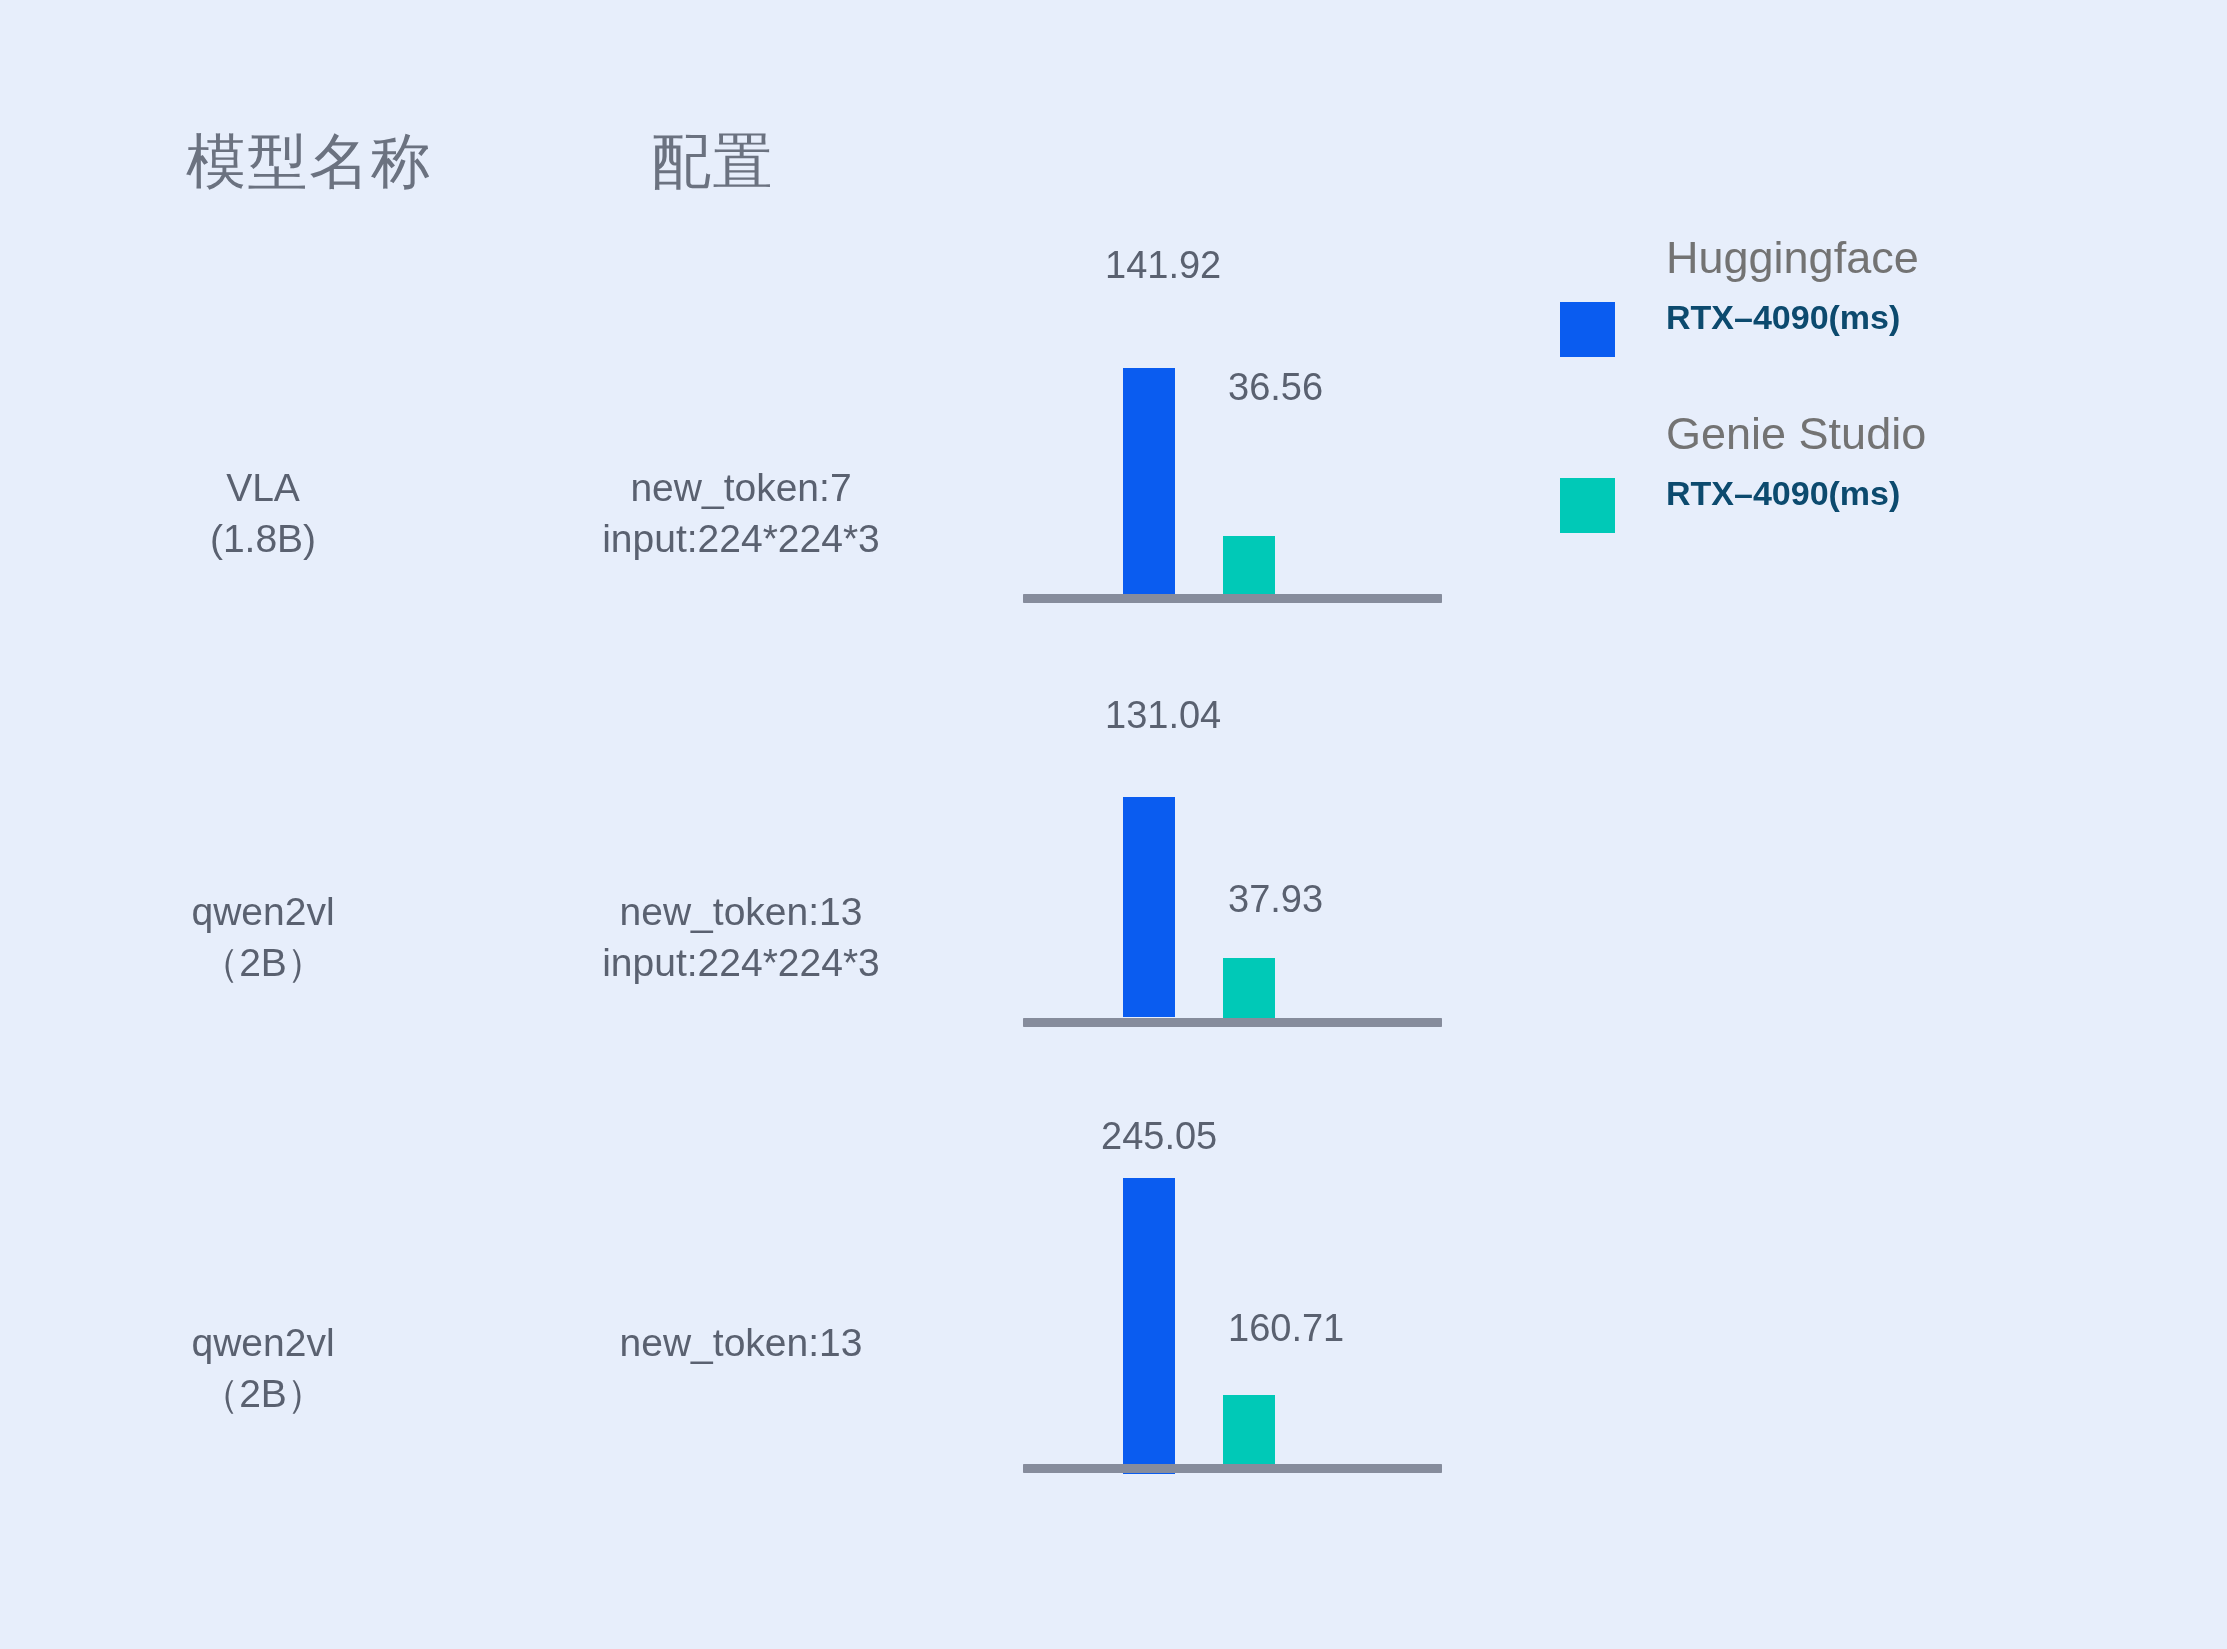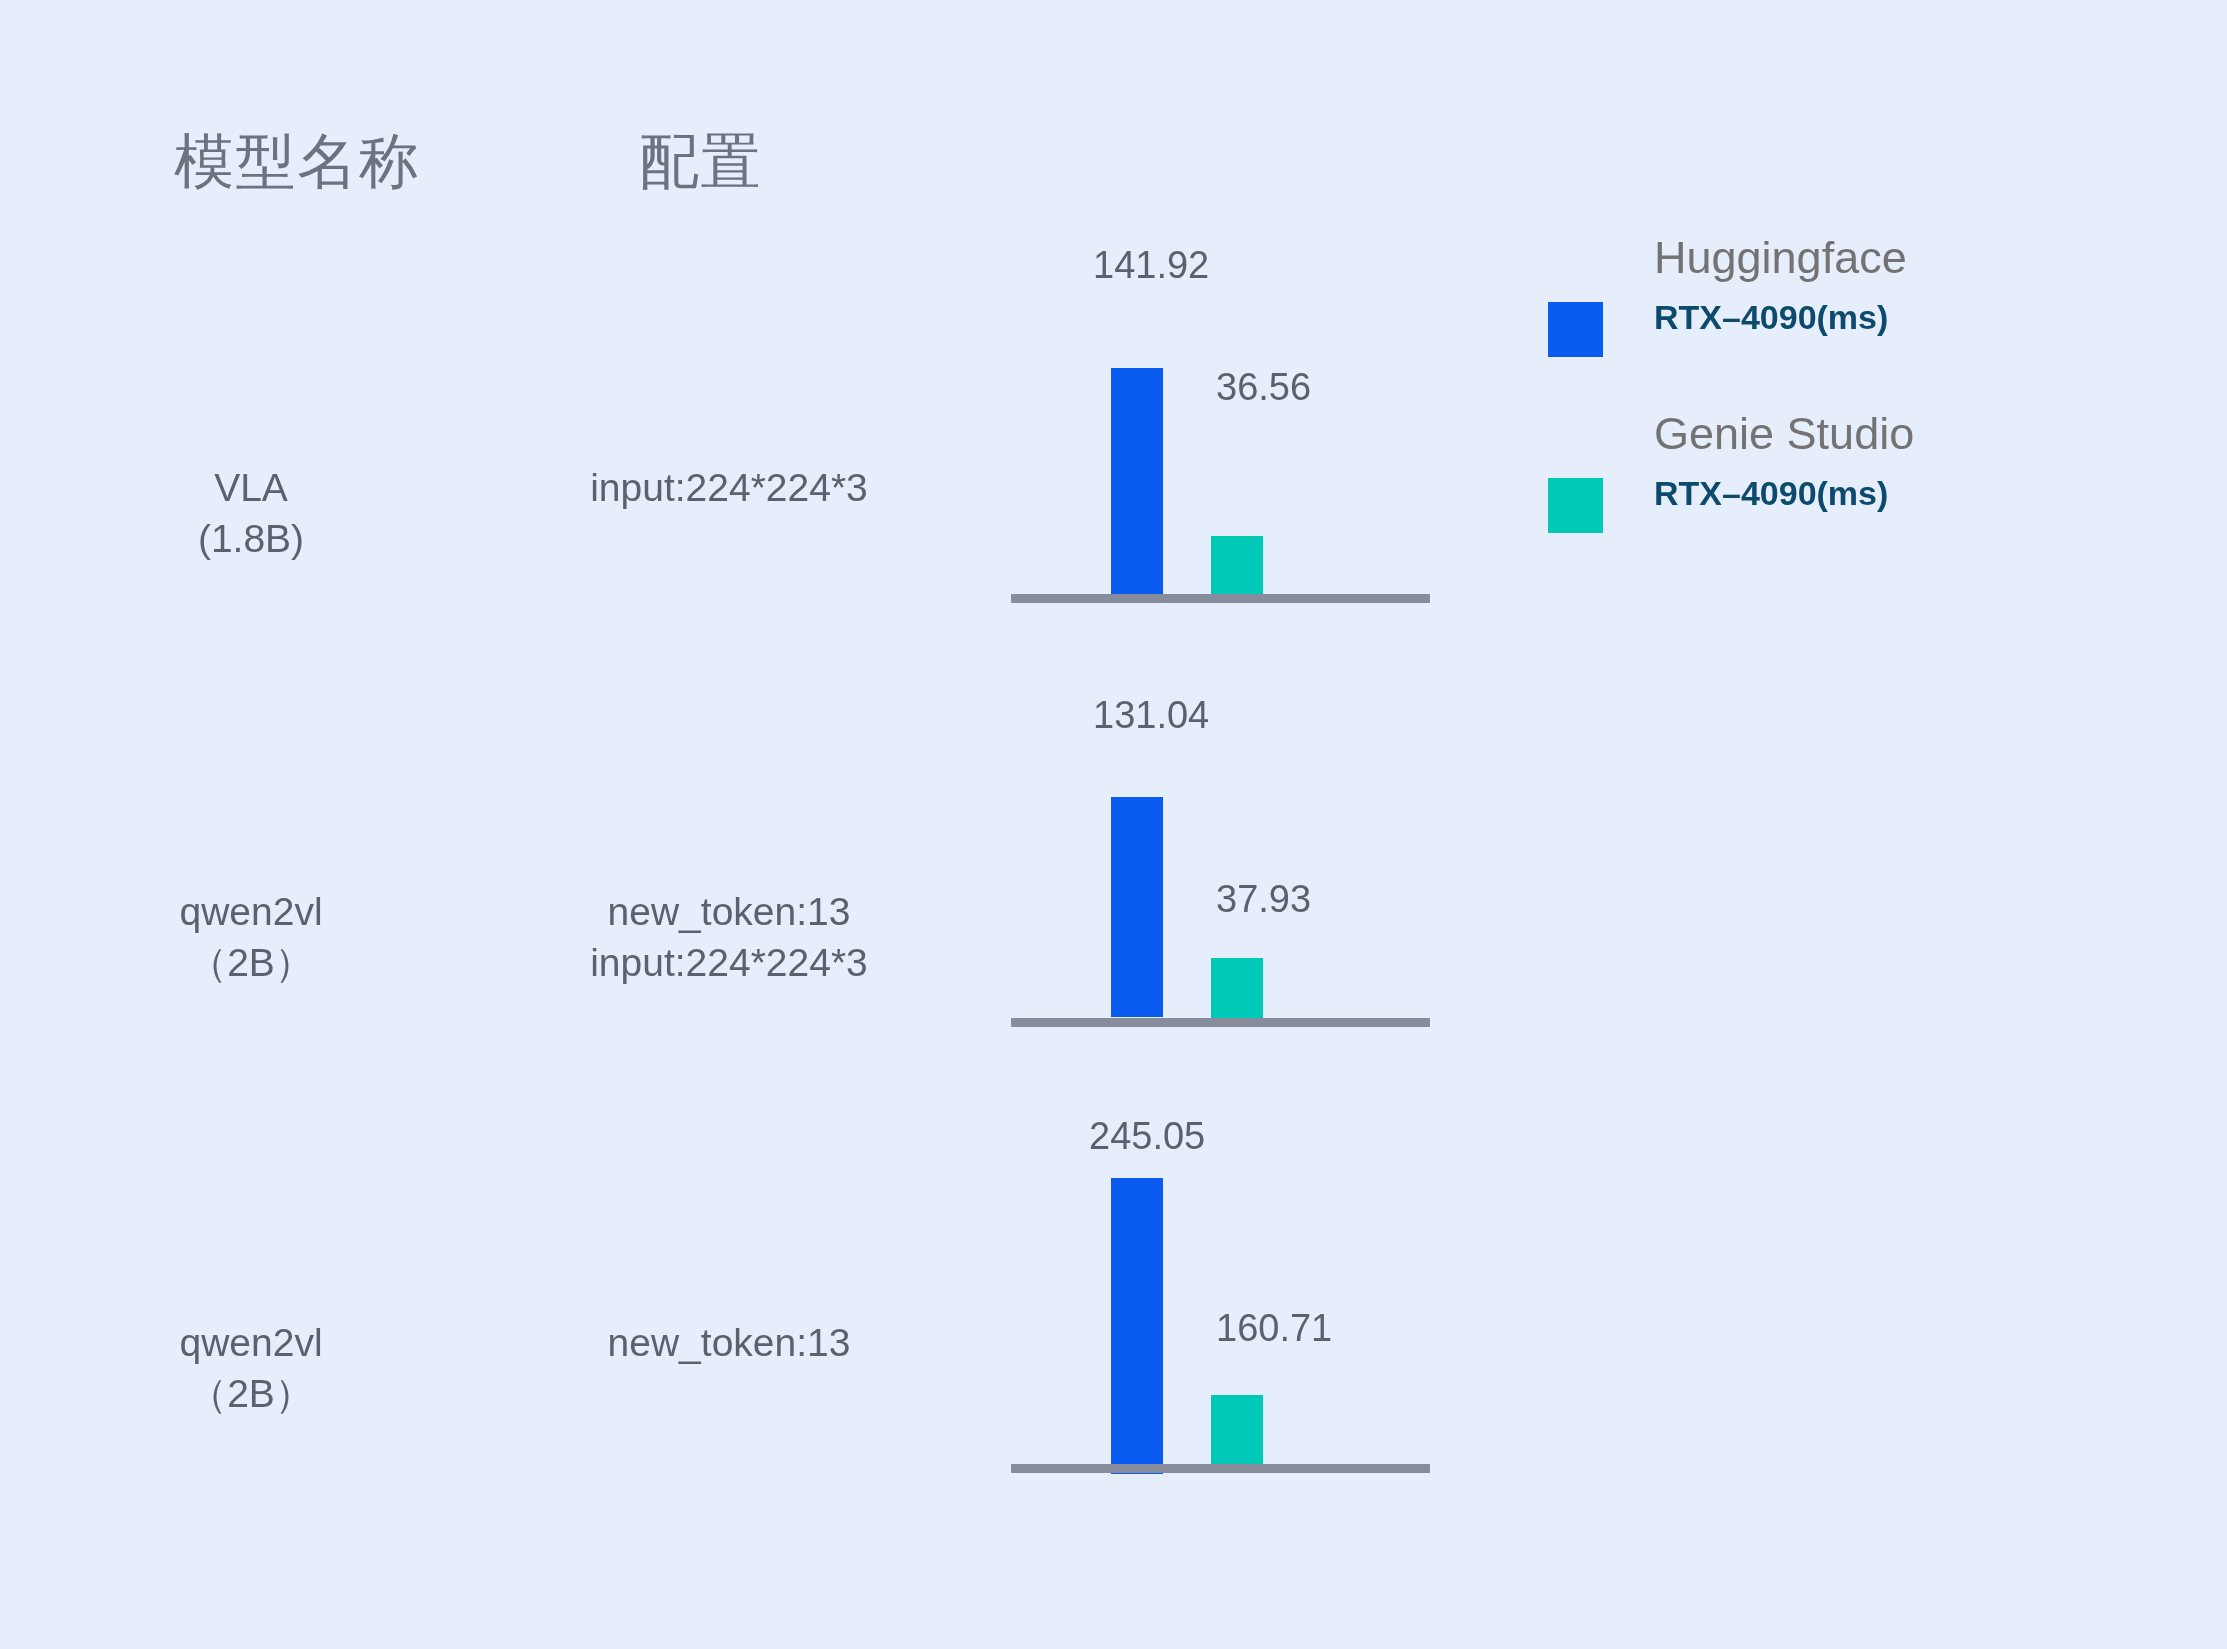--- a/index.html
+++ b/index.html
@@ -11,20 +11,21 @@
     height: 1649px;
     background: #e7eefb;
     font-family: "Liberation Sans", "DejaVu Sans", sans-serif;
     overflow: hidden;
     position: relative;
   }
 
   .canvas {
     position: absolute;
     inset: 0;
+    margin-left: 12px;
   }
 
   
   .col-header {
     position: absolute;
     font-size: 60px;
     font-weight: 400;
     color: #6b7280;
     letter-spacing: 1.6px;
     white-space: nowrap;
@@ -159,20 +160,21 @@
 
   <div class="col-header model">模型名称</div>
   <div class="col-header config">配置</div>
 
   <div class="row r0">
     <div class="label-block name">
       <span class="l1">VLA</span>
       <span class="l2">(1.8B)</span>
     </div>
     <div class="label-block config">
+      <span class="l1">new_token:7</span>
       <span class="l2">input:224*224*3</span>
     </div>
     <div class="plot">
       <div class="value" style="left:82px; top:27.4px;">141.92</div>
       <div class="value" style="left:205px; top:149px;">36.56</div>
       <div class="bar blue" style="top:149px; height:226px;"></div>
       <div class="bar teal" style="top:317px; height:58px;"></div>
       <div class="baseline"></div>
     </div>
   </div>

